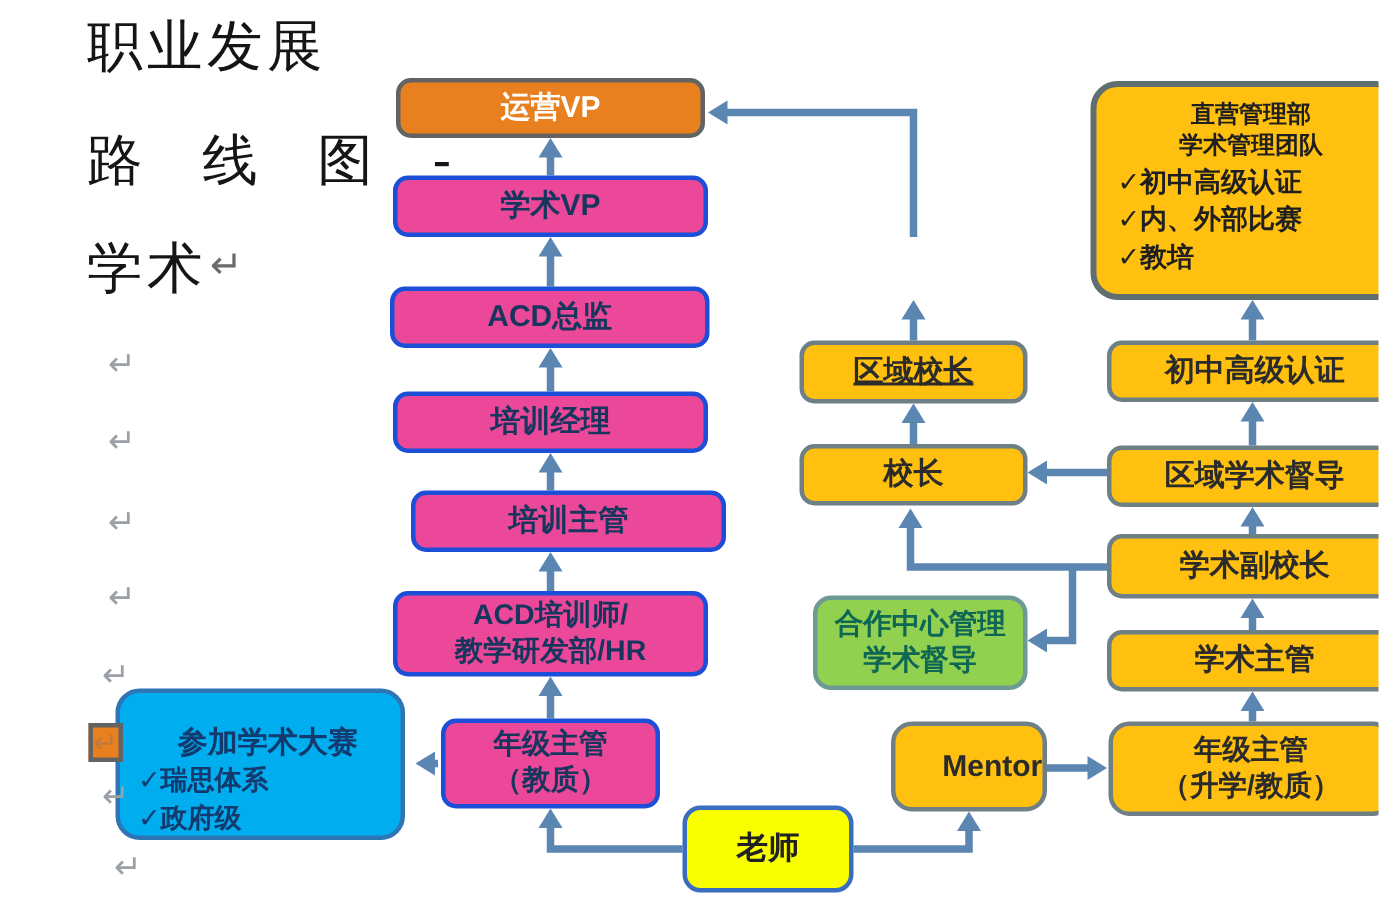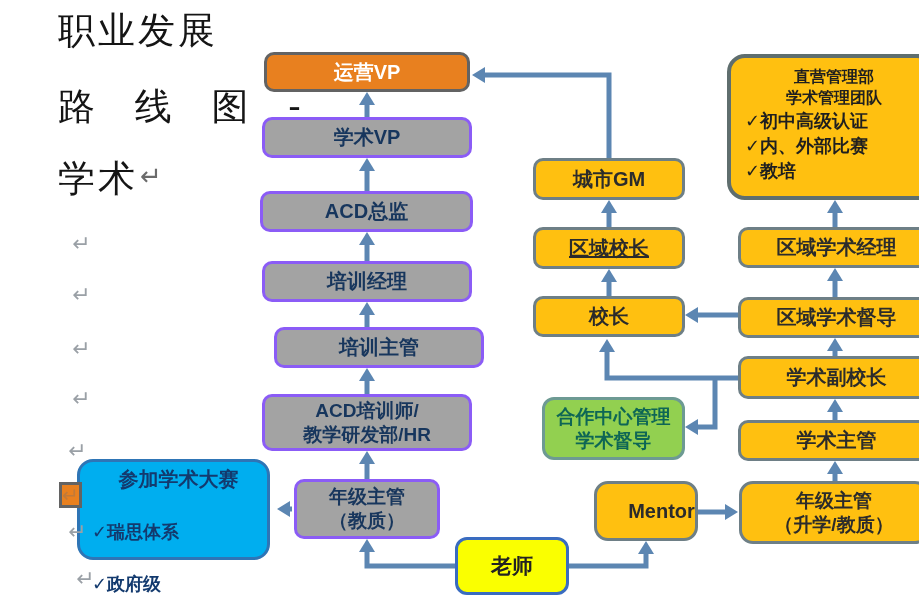--- a/index.html
+++ b/index.html
@@ -15,27 +15,27 @@
   .pmark.orange{color:#c07a3a;}
   
   #wires{position:absolute;left:0;top:0;z-index:1;}
   #wires polyline, #wires line{stroke:#5C86B2;stroke-width:5;fill:none;}
   #wires polygon{fill:#5C86B2;stroke:none;}
   
   .node{position:absolute;z-index:2;box-sizing:border-box;display:flex;flex-direction:column;
         align-items:center;justify-content:center;font-weight:bold;border-radius:10px;
         text-align:center;line-height:1.25;}
   .node span{display:block;}
-  .blue{background:#a3a3a3;border:3px solid #8b5cf6;color:#17365D;font-size:20px;text-align:center;}
+  .blue{background:#ec4899;border:3px solid #1d4ed8;color:#17365D;font-size:20px;text-align:center;}
   .orange{background:#E8801F;border:3px solid #636363;color:#ffffff;font-size:20px;}
   .gold{background:#FFC010;border:3px solid #6E7F86;color:#2b2b2b;font-size:20px;}
   .teacher{background:#FAFF00;border:3px solid #3A6CC0;color:#222;font-size:21px;border-radius:12px;}
   .green{background:#92D050;border:3px solid #6D9A93;color:#0E6655;font-size:19px;border-radius:12px;}
   .cyan{background:#00AEEF;border:3px solid #2E75B6;color:#133A6E;border-radius:16px;
-        align-items:flex-start;justify-content:flex-start;padding:5px 8px 0 12px;text-align:left;gap:28px;}
+        align-items:flex-start;justify-content:flex-end;padding:5px 8px 0 12px;text-align:left;}
   .cyan .box-title{font-size:20px;align-self:center;margin-left:6px;}
   .cyan .box-item{font-size:18px;line-height:1.35;}
   .bigGold{background:#FFC010;border:4px solid #5F6E6E;color:#1f1f1f;border-radius:18px;
         align-items:flex-start;justify-content:flex-start;padding:9px 8px 0 14px;text-align:left;}
   .bigGold .box-title{font-size:16px;align-self:center;line-height:1.3;}
   .bigGold .box-item{font-size:18px;line-height:1.4;}
   .small-line{font-size:19px;}
 </style>
 </head>
 <body>
@@ -138,23 +138,20 @@
   <div class="node cyan" style="left:55px;top:459px;width:193px;height:101px;">
     <span class="box-title">参加学术大赛</span>
     <span class="box-item">✓瑞思体系</span>
     <span class="box-item">✓政府级</span>
   </div>
 
   <div class="node teacher" style="left:433px;top:537px;width:114px;height:58px;align-items:center;">
     <span>老师</span>
   </div>
 
-  <div class="node gold" style="left:511px;top:158px;width:152px;height:42px;">
-    <span>城市GM</span>
-  </div>
   <div class="node gold" style="left:511px;top:227px;width:152px;height:42px;text-decoration:underline;">
     <span>区域校长</span>
   </div>
   <div class="node green" style="left:520px;top:397px;width:143px;height:63px;">
     <span>合作中心管理</span>
     <span>学术督导</span>
   </div>
   <div class="node gold" style="left:511px;top:296px;width:152px;height:41px;">
     <span>校长</span>
   </div>
@@ -164,21 +161,21 @@
 
   <div class="node bigGold" style="left:705px;top:54px;width:208px;height:146px;">
     <span class="box-title">直营管理部</span>
     <span class="box-title">学术管理团队</span>
     <span class="box-item">✓初中高级认证</span>
     <span class="box-item">✓内、外部比赛</span>
     <span class="box-item">✓教培</span>
   </div>
 
   <div class="node gold" style="left:716px;top:227px;width:197px;height:41px;">
-    <span>区域学术经理</span>
+    <span>初中高级认证</span>
   </div>
   <div class="node gold" style="left:716px;top:297px;width:197px;height:41px;">
     <span>区域学术督导</span>
   </div>
   <div class="node gold" style="left:716px;top:356px;width:197px;height:43px;">
     <span>学术副校长</span>
   </div>
   <div class="node gold" style="left:716px;top:420px;width:197px;height:41px;">
     <span>学术主管</span>
   </div>

